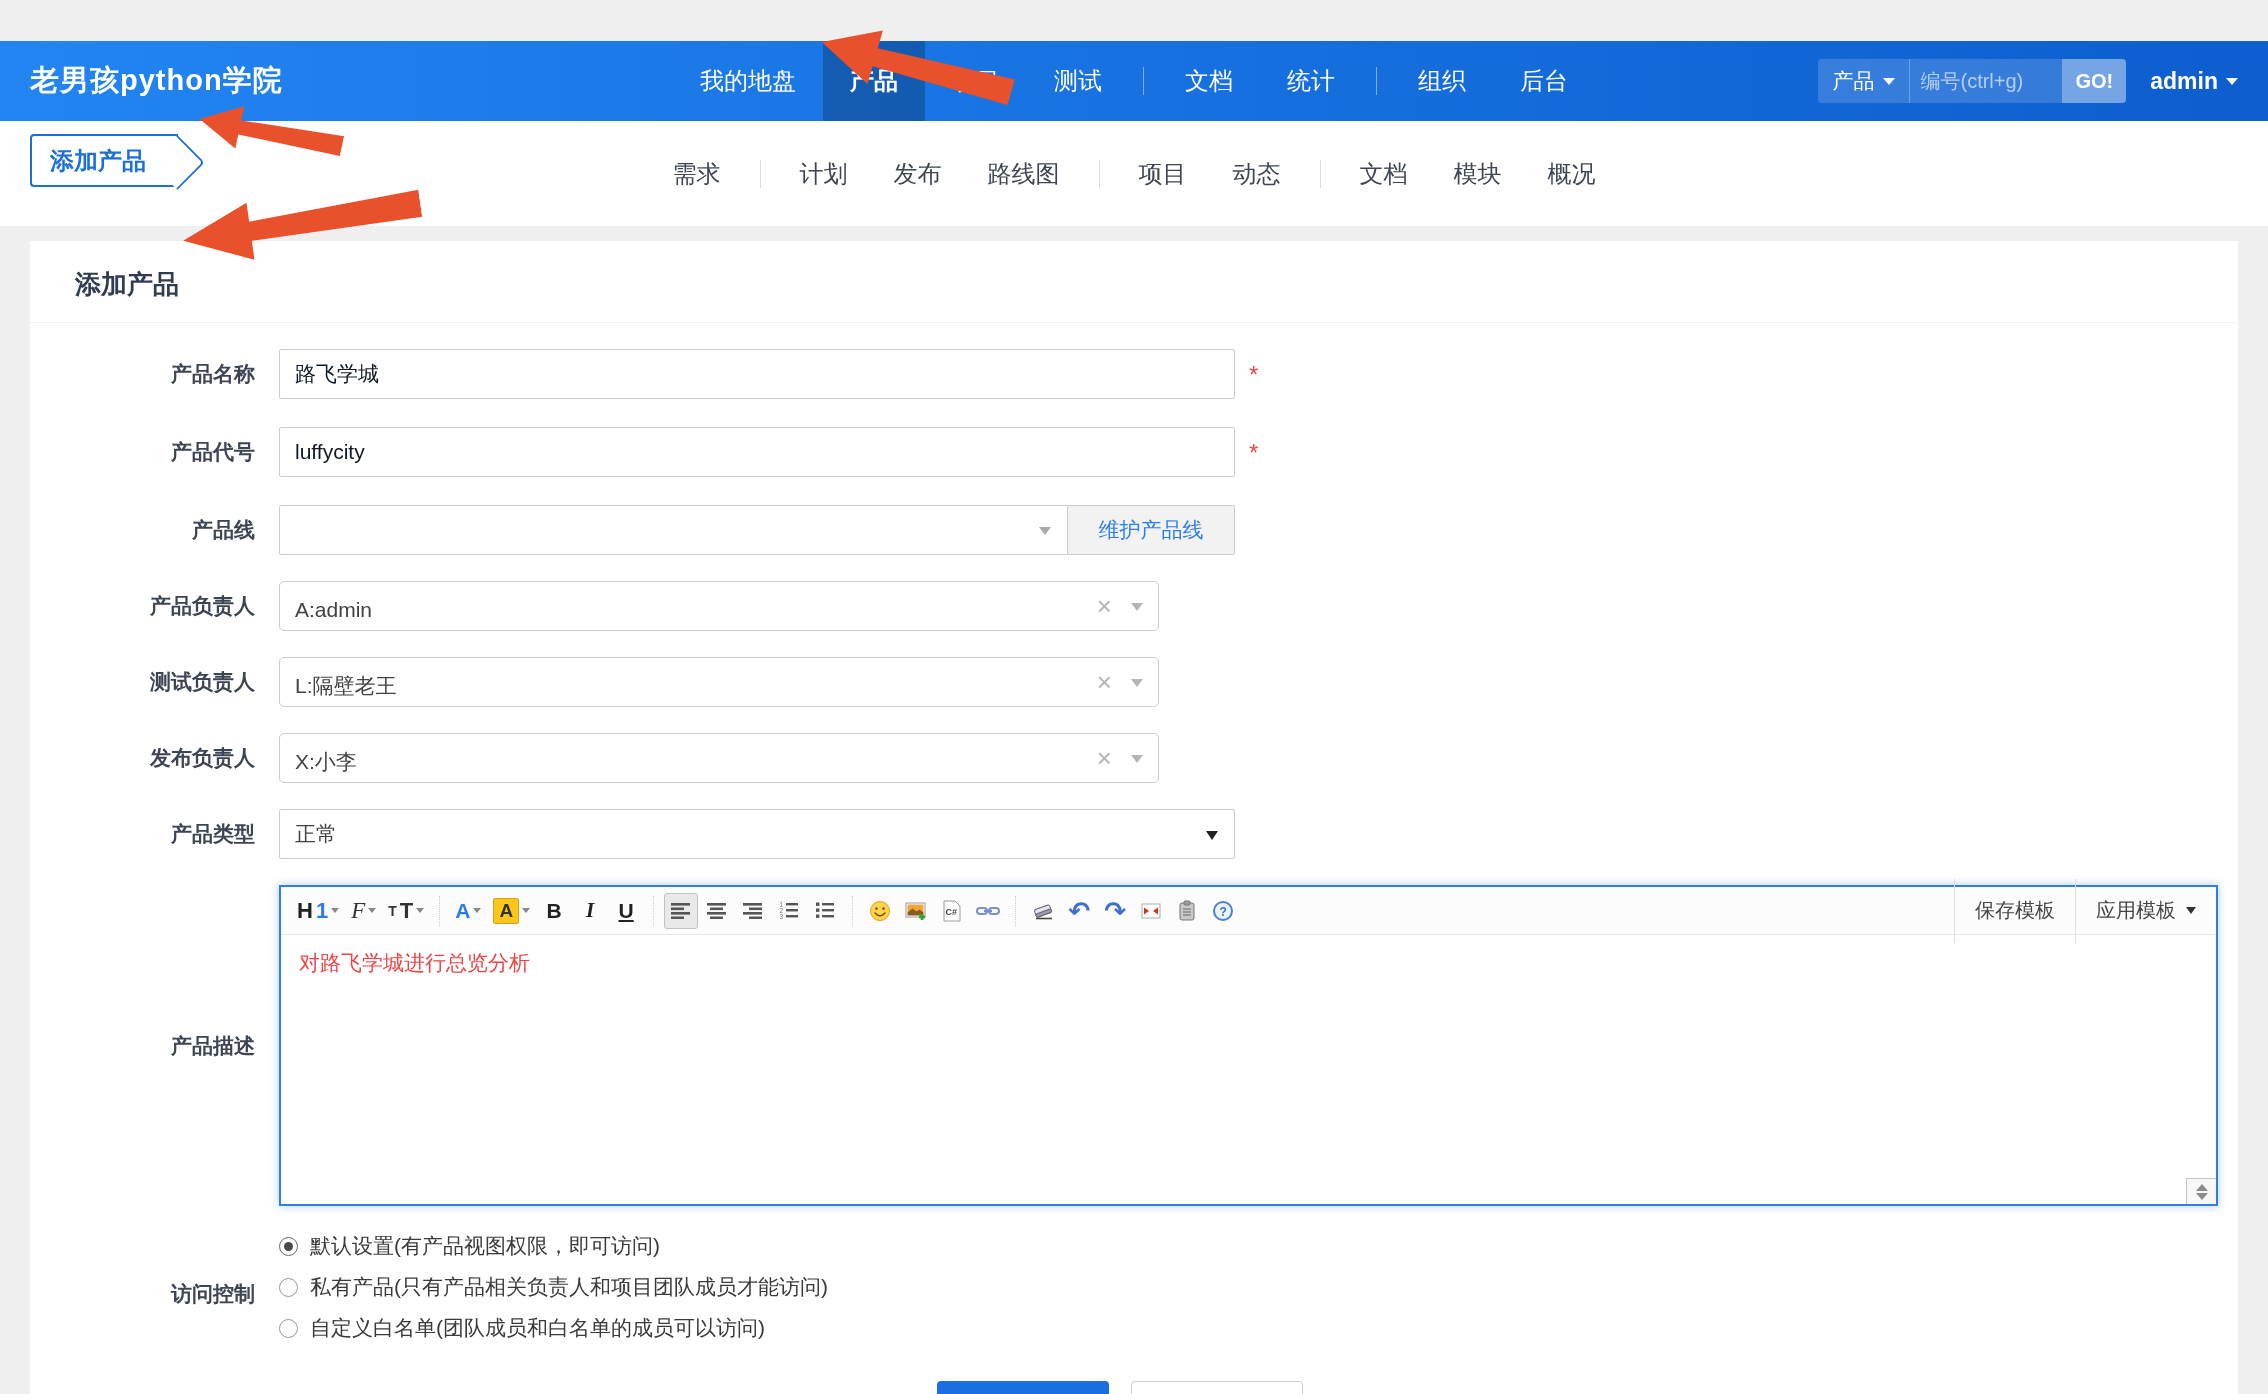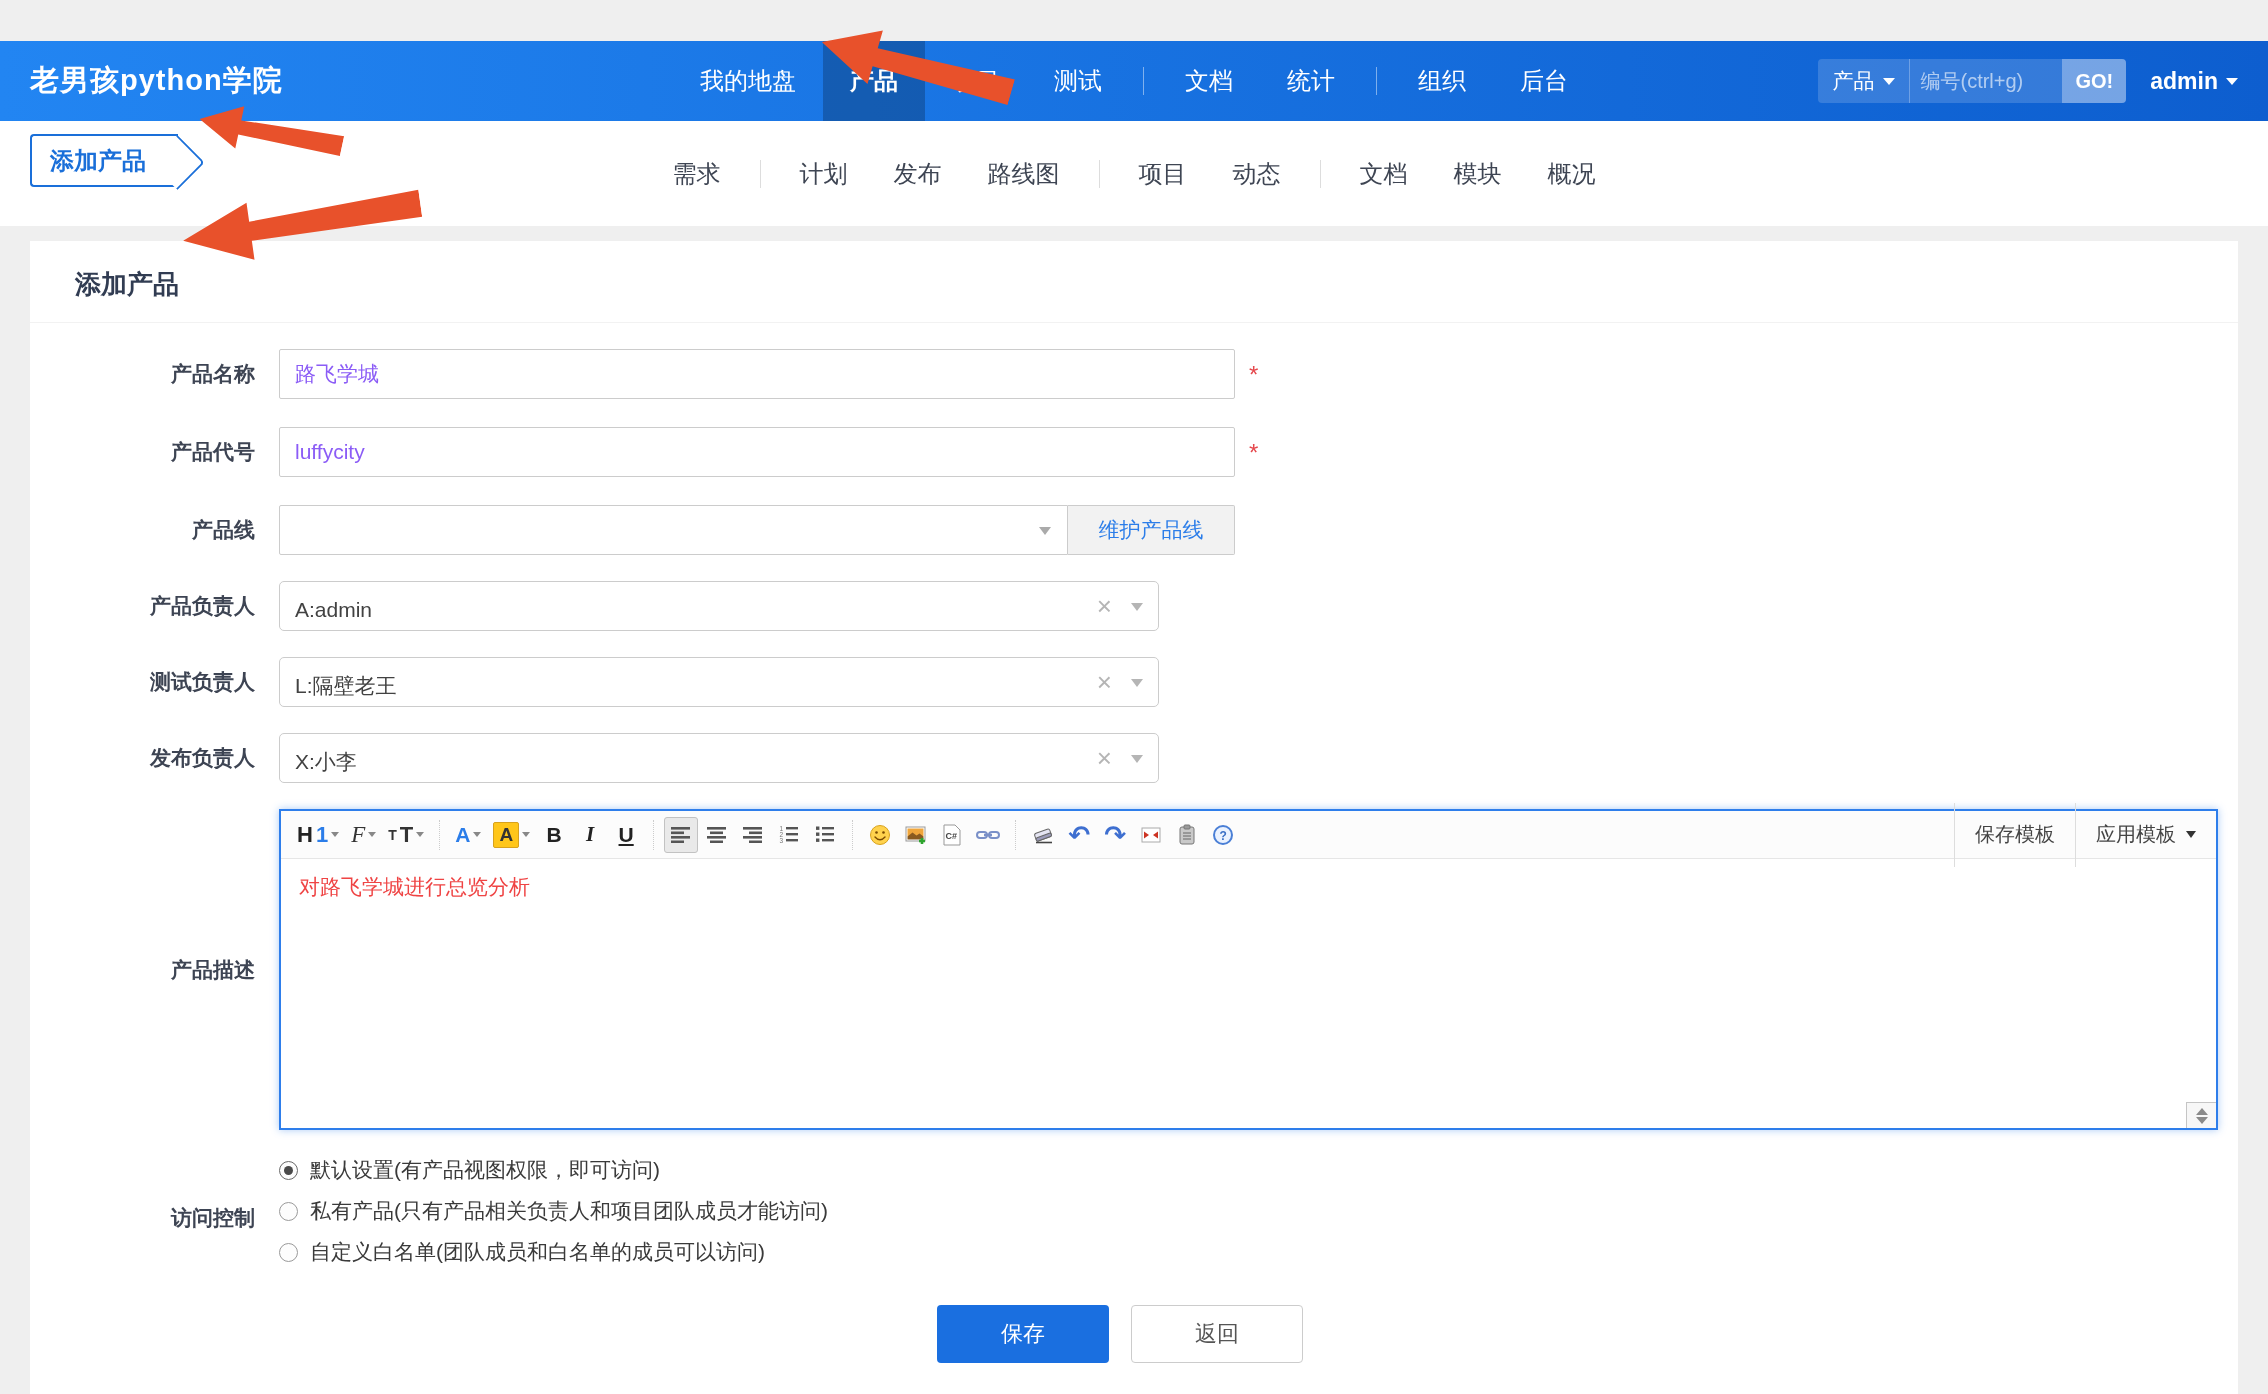--- a/index.html
+++ b/index.html
@@ -46,21 +46,21 @@
   .panel-title { font-size:26px; font-weight:bold; color:#313c52; padding:26px 45px 20px;
                  border-bottom:1px solid #f2f2f2; }
   .form { padding-top:26px; }
   .row { display:flex; margin-bottom:26px; }
   .row-label { width:249px; padding-right:24px; text-align:right; font-size:21px; font-weight:bold;
                color:#3d4453; line-height:50px; flex:none; }
   .row.vcenter { align-items:center; }
   .row.vcenter .row-label { line-height:normal; }
   .ctl { position:relative; }
   .tinput { width:956px; height:50px; border:1px solid #ccc; border-radius:2px; font-size:21px;
-            color:#8b5cf6; padding:0 15px; outline:none; background:#fff; font-family:inherit; }
+            color:#0f172a; padding:0 15px; outline:none; background:#fff; font-family:inherit; }
   .req { color:#e5484d; font-size:24px; margin-left:14px; line-height:52px; }
   .linegroup { display:flex; }
   .sel { position:relative; width:789px; height:50px; border:1px solid #ccc; border-radius:2px 0 0 2px; background:#fff; cursor:pointer; }
   .sel .caret-g { position:absolute; right:16px; top:21px; width:0; height:0;
                   border-left:6px solid transparent; border-right:6px solid transparent; border-top:8px solid #aaa; }
   .linebtn { width:167px; height:50px; border:1px solid #ccc; border-left:none; background:#f2f2f2;
              color:#2b7de9; font-size:21px; cursor:pointer; border-radius:0 2px 2px 0; }
   .picker { position:relative; width:880px; height:50px; border:1px solid #ccc; border-radius:5px;
             background:#fff; font-size:21px; color:#424242; line-height:48px; padding:4px 15px; cursor:pointer; }
   .picker .clear { position:absolute; right:46px; top:0; color:#b5b5b5; font-size:26px; line-height:48px; cursor:pointer; }
@@ -229,20 +229,27 @@
 
       <div class="row">
         <div class="row-label">发布负责人</div>
         <div class="picker">
           <span>X:小李</span>
           <span class="clear">×</span>
           <i class="caret-g"></i>
         </div>
       </div>
 
+      <div class="row">
+        <div class="row-label">产品类型</div>
+        <div class="nselect">
+          <span>正常</span>
+          <i class="caret-k"></i>
+        </div>
+      </div>
 
       <div class="row vcenter">
         <div class="row-label">产品描述</div>
         <div class="editor">
           <div class="etoolbar">
             <button class="tb-btn">
               <span class="g-h">H</span>
                 <span class="g-n">1</span>
               <i class="tb-caret"></i>
             </button>

